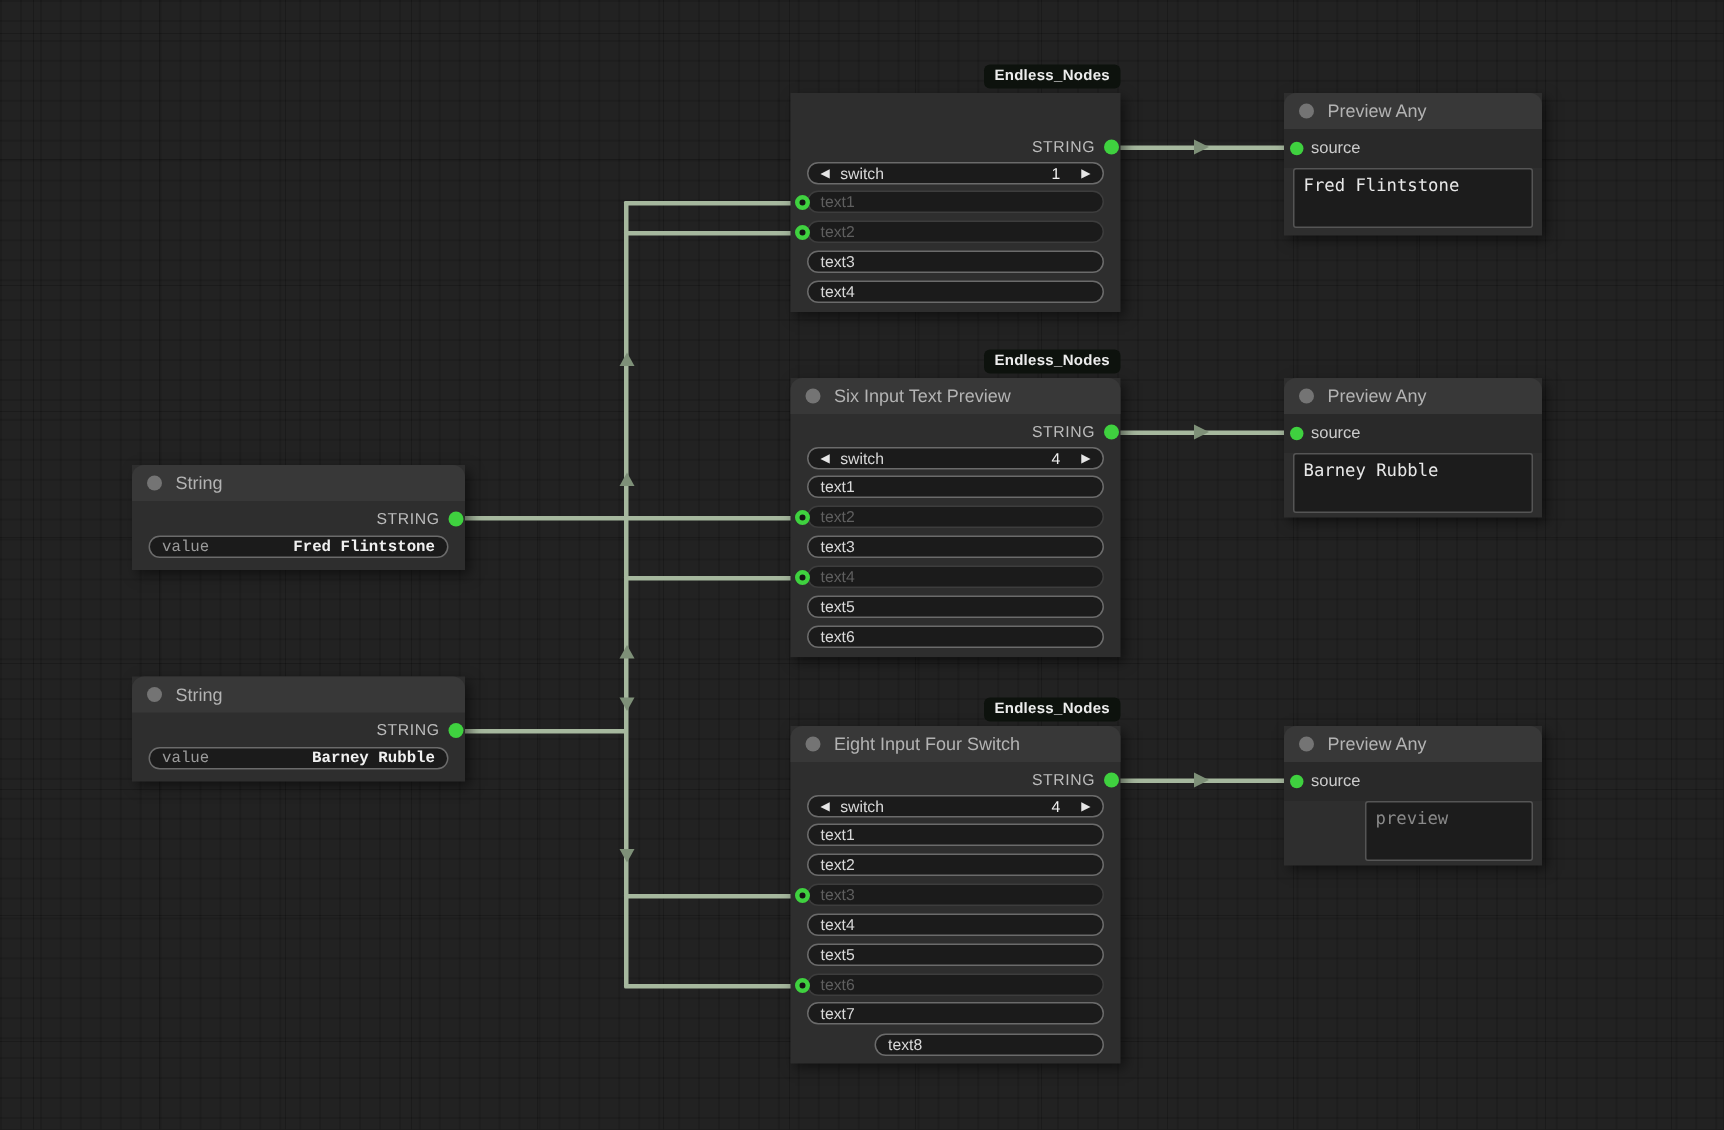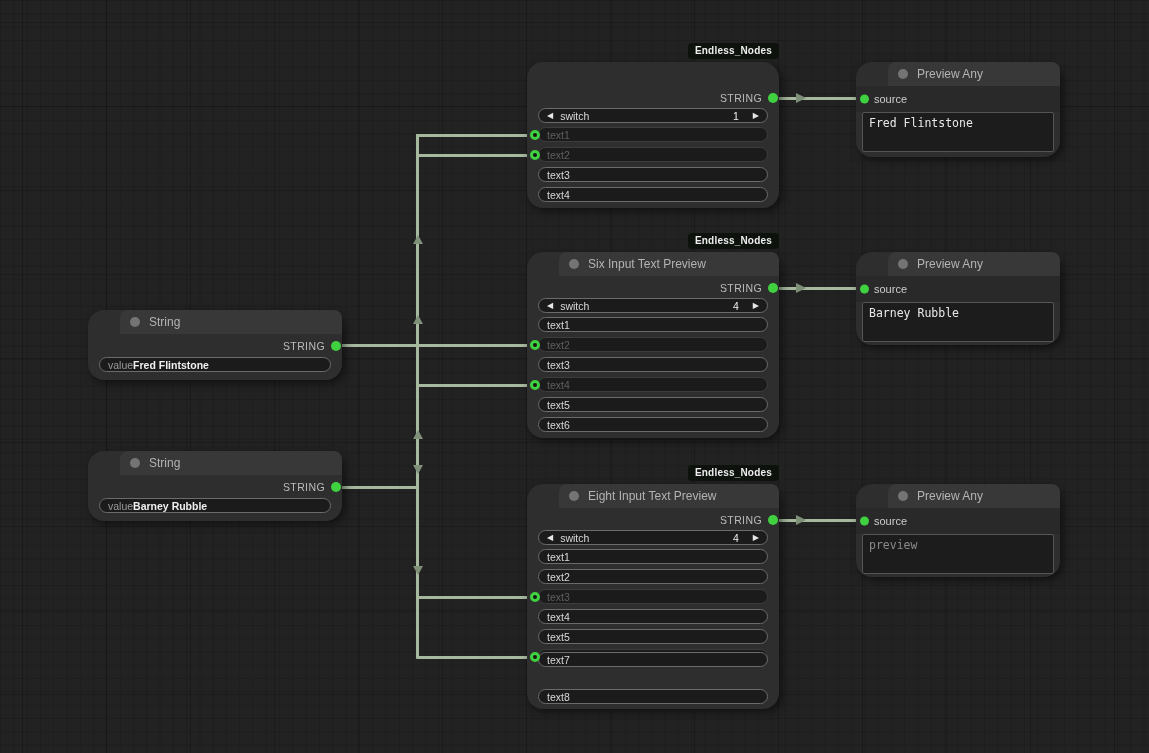--- a/index.html
+++ b/index.html
@@ -16,50 +16,50 @@
     background-position:55px 22px,22px 55px,0 0,0 0;
   }
   
   .wire-h{position:absolute;height:3px;background:#a6b89e;border-radius:1px;}
   .wire-v{position:absolute;width:3px;background:#a6b89e;border-radius:1px;}
   .arrow{position:absolute;width:0;height:0;}
   .arrow.up{border-left:5px solid transparent;border-right:5px solid transparent;border-bottom:9px solid #7e9078;}
   .arrow.down{border-left:5px solid transparent;border-right:5px solid transparent;border-top:9px solid #7e9078;}
   .arrow.right{border-top:5px solid transparent;border-bottom:5px solid transparent;border-left:10px solid #7e9078;}
   
-  .node{position:absolute;background:#2e2e2e;border-radius:16px;box-shadow:3px 3px 8px rgba(0,0,0,0.5);padding-left:32px;}
+  .node{position:absolute;background:#2e2e2e;border-radius:0;box-shadow:3px 3px 8px rgba(0,0,0,0.5);}
   .node-title{height:24px;background:#383838;border-radius:8px 8px 0 0;display:flex;align-items:center;
     padding:0 10px;color:#b3b3b3;font-size:12px;white-space:nowrap;}
   .tdot{width:10px;height:10px;border-radius:50%;background:#747474;margin-right:9px;flex:none;}
   .badge{position:absolute;top:-19px;right:0;background:#0d120d;color:#ededed;font-size:10px;font-weight:bold;
     padding:2px 7px;border-radius:4px;letter-spacing:.2px;line-height:12px;}
   .out-row{position:absolute;left:0;right:0;height:16px;display:flex;align-items:center;justify-content:flex-end;
     padding-right:17px;color:#bcbcbc;font-size:10.5px;letter-spacing:.4px;}
   .out-dot{position:absolute;right:1px;top:50%;transform:translateY(-50%);width:10px;height:10px;border-radius:50%;background:#3fd13f;}
   .widget-row{position:absolute;left:0;right:0;height:20px;padding:0 11px;box-sizing:border-box;}
   .in-dot{position:absolute;left:3px;top:50%;transform:translateY(-50%);width:10px;height:10px;border-radius:50%;
     border:3px solid #3fd13f;background:#141414;box-sizing:border-box;z-index:2;}
   .pill{position:relative;margin-top:2px;height:15px;box-sizing:border-box;background:#1b1b1b;
     border:1px solid #6b6b6b;border-radius:8px;display:flex;align-items:center;padding:0 8px;
     font-size:10.5px;color:#d9d9d9;white-space:nowrap;}
   .widget-row.connected .pill{border-color:#3d3d3d;color:#5f5f5f;}
   .switch-pill .arr{font-size:8px;color:#e6e6e6;flex:none;line-height:1;}
   .switch-pill .wlabel{margin-left:7px;flex:1;}
   .switch-pill .wvalue{margin-right:14px;color:#efefef;}
-  .value-pill{}
+  .value-pill{justify-content:space-between;font-family:Liberation Mono, monospace;}
   .value-pill .wlabel{color:#9a9a9a;}
   .value-pill .wvalue{color:#f0f0f0;font-weight:bold;}
   
   .source-row{position:absolute;left:0;right:0;top:24px;height:26px;background:#292929;display:flex;align-items:center;
     color:#cccccc;font-size:11px;padding-left:18px;box-sizing:border-box;}
   .src-dot{position:absolute;left:4px;top:50%;transform:translateY(-50%);width:9px;height:9px;border-radius:50%;background:#3fd13f;}
   .preview-box{position:absolute;left:6px;right:6px;top:50px;height:40px;background:#1c1c1c;border:1px solid #555555;
     border-radius:2px;box-sizing:border-box;padding:3px 6px;font-family:"DejaVu Sans Mono","Liberation Mono",monospace;
     font-size:11.5px;color:#e8e8e8;overflow:hidden;}
-  .preview-box.placeholder{color:#8a8a8a;}
+  .preview-box.placeholder{color:#8a8a8a;margin-left:48px;}
 </style>
 </head>
 <body>
 
 <div class="canvas">
 
   <div class="wire-v" style="left:416px;top:134px;height:524px;"></div>
   <div class="wire-h" style="left:306px;top:344px;width:231px;"></div>
   <div class="wire-h" style="left:306px;top:486px;width:112px;"></div>
   <div class="wire-h" style="left:416px;top:134px;width:121px;"></div>
@@ -200,21 +200,21 @@
       <div class="pill">
           <span>text6</span>
         </div>
     </div>
   </div>
 
   <div class="node" style="left:527px;top:484px;width:220px;height:225px;">
     <div class="badge">Endless_Nodes</div>
     <div class="node-title">
       <span class="tdot"></span>
-      <span>Eight Input Text Preview</span>
+      <span>Eight Input Four Switch</span>
     </div>
     <div class="out-row" style="top:28px;">
       <span>STRING</span>
       <span class="out-dot"></span>
     </div>
     <div class="widget-row" style="top:44px;">
       <div class="pill switch-pill">
         <span class="arr">◀</span>
         <span class="wlabel">switch</span>
         <span class="wvalue">4</span>
@@ -246,26 +246,26 @@
       <div class="pill">
           <span>text5</span>
         </div>
     </div>
     <div class="widget-row connected" style="top:163px;">
       <span class="in-dot"></span>
       <div class="pill">
           <span>text6</span>
         </div>
     </div>
-    <div class="widget-row" style="top:166px;">
+    <div class="widget-row" style="top:182px;">
       <div class="pill">
           <span>text7</span>
         </div>
     </div>
-    <div class="widget-row" style="top:203px;">
+    <div class="widget-row" style="top:203px;margin-left:45px;">
       <div class="pill">
           <span>text8</span>
         </div>
     </div>
   </div>
 
   <div class="node" style="left:856px;top:62px;width:172px;height:95px;">
     <div class="node-title">
       <span class="tdot"></span>
       <span>Preview Any</span>

